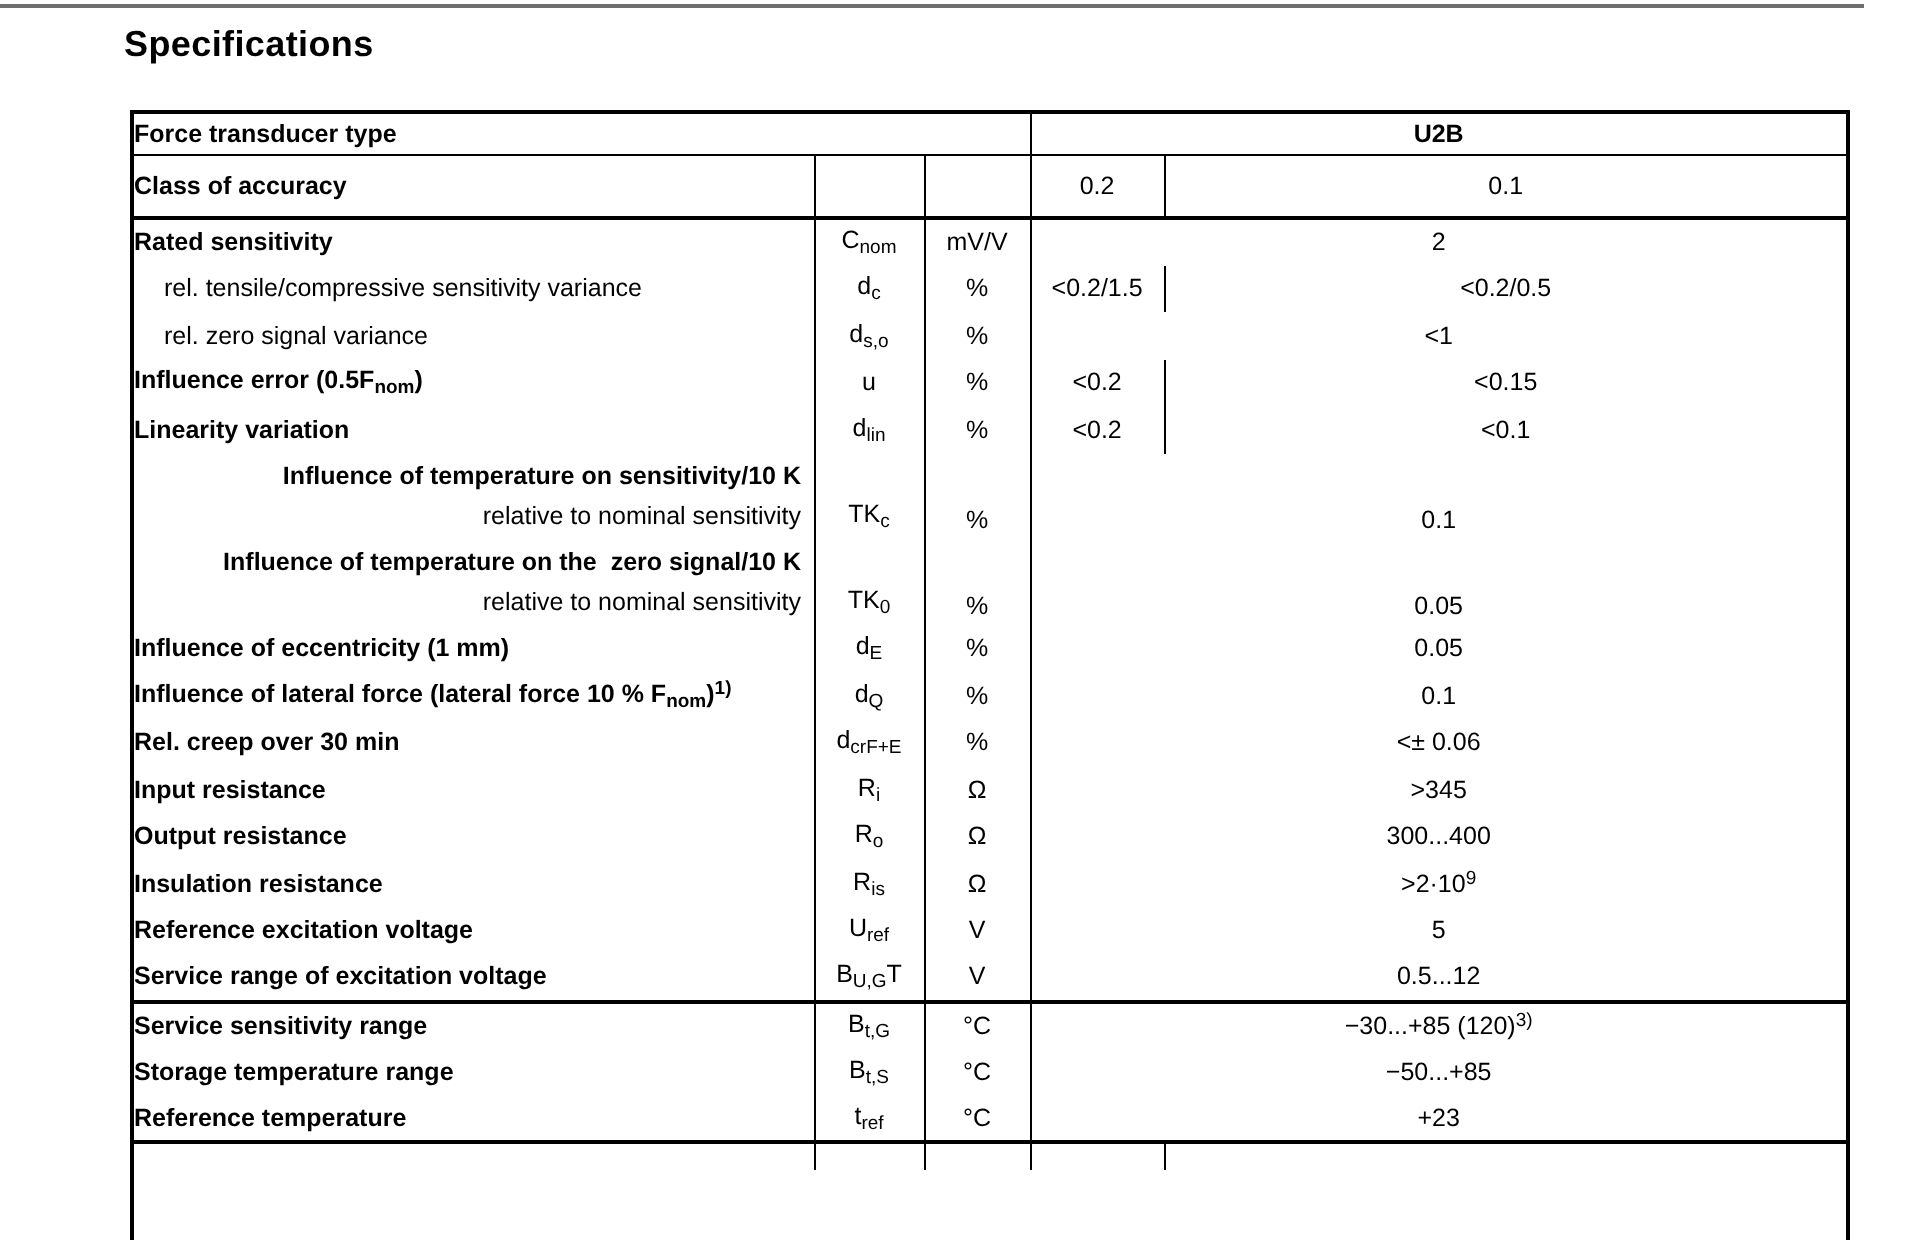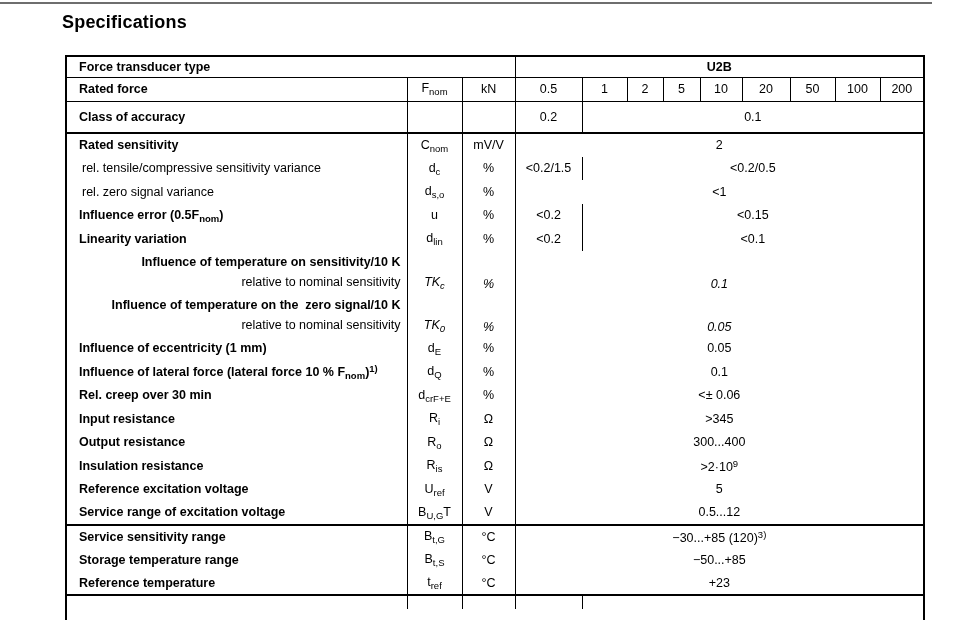--- a/index.html
+++ b/index.html
@@ -11,34 +11,34 @@
   .title { position:absolute; left:62px; top:12px; font-size:18px; font-weight:bold; letter-spacing:0.2px; }
   .tbl-wrap {
     position:absolute; left:65px; top:55px; width:860px; height:565px;
     border:2px solid #000; border-bottom:none; box-sizing:border-box; overflow:hidden;
   }
   table { border-collapse:collapse; table-layout:fixed; width:856px; }
   td {
     padding:0 6px; font-size:12.5px; vertical-align:middle; overflow:hidden;
     white-space:nowrap;
   }
-  .lbl { padding-left:12px; }
+  .lbl { padding-left:0; }
   .b { font-weight:bold; }
   .c { text-align:center; }
   .cl { border-left:1px solid #000; }
   .ind { padding-left:15px; font-weight:normal; }
   .hb td { border-bottom:1px solid #000; }
   .hb2 td { border-bottom:2px solid #000; }
   .tr-a { height:20px; }
   .tr-b { height:24px; }
   .tr-c { height:32px; }
   .tr-s { height:23.5px; }
   .tr-d { height:43px; }
   .tr-sliver { height:14px; }
-  .vb { vertical-align:bottom; padding-bottom:3px;font-style:italic; }
+  .vb { vertical-align:bottom; padding-bottom:3px; }
   .lbl2 div { line-height:20px;text-align:right; }
   .sub { font-size:9.5px; vertical-align:-2.5px; }
   .sup { font-size:9.5px; vertical-align:4px; }
 </style>
 </head>
 <body>
 
 <div class="page-top-line"></div>
 <div class="title">Specifications</div>
 
@@ -57,34 +57,20 @@
     <col style="width:45px">
         <col style="width:45px">
         <col style="width:43px">
   </colgroup>
 
   <tbody>
         <tr class="tr-a hb">
     <td class="lbl b" colspan="3">Force transducer type</td>
     <td class="c cl b" colspan="9">U2B</td>
   </tr>
-  <tr class="tr-b hb">
-    <td class="lbl b">Rated force</td>
-    <td class="c cl"><span>F</span><span class="sub">nom</span></td>
-    <td class="c cl">kN</td>
-    <td class="c cl">0.5</td>
-    <td class="c cl">1</td>
-    <td class="c cl">2</td>
-    <td class="c cl">5</td>
-    <td class="c cl">10</td>
-    <td class="c cl">20</td>
-    <td class="c cl">50</td>
-    <td class="c cl">100</td>
-    <td class="c cl">200</td>
-  </tr>
   <tr class="tr-c hb2">
     <td class="lbl b">Class of accuracy</td>
     <td class="cl"></td>
     <td class="cl"></td>
     <td class="c cl">0.2</td>
     <td class="c cl" colspan="8">0.1</td>
   </tr>
 
   <tr class="tr-s">
     <td class="lbl b">Rated sensitivity</td>

